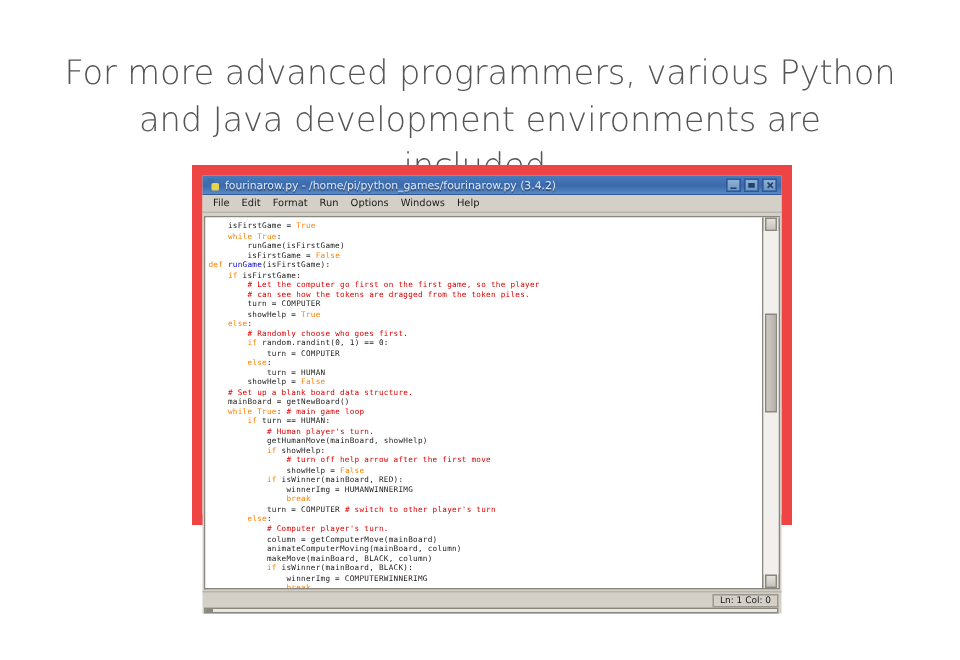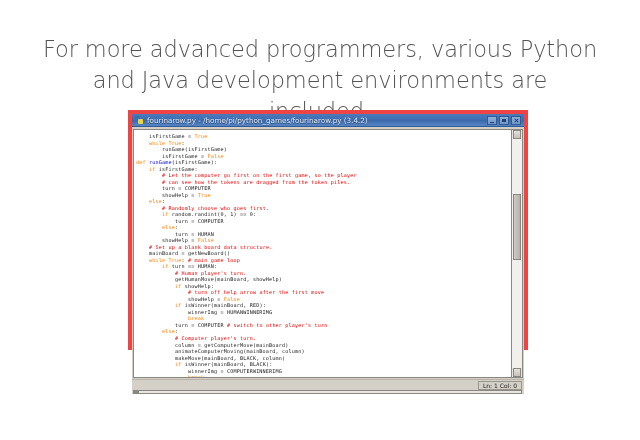--- a/index.html
+++ b/index.html
@@ -35,21 +35,21 @@
   }
 
   
   #idle-window {
     position: absolute;
     left: 128px;
     top: 110px;
     width: 400px;
     height: 240px;
     background: #e5e5e5;
-    border: 4px solid #ef4444;
+    border: 7px solid #ef4444;
     box-sizing: border-box;
     box-shadow: 0 0 0 1px rgba(255,255,255,0.2) inset;
   }
 
   
   #titlebar {
     position: relative;
     height: 13px;
     background: linear-gradient(to bottom, #4a7bbd 0%, #3f6eb0 45%, #3b69ab 55%, #5786c4 100%);
     border-bottom: 1px solid #2f5a96;
@@ -263,20 +263,29 @@
         <span class="wb max">
             <i></i>
           </span>
         <span class="wb close">
             <i class="a"></i>
             <i class="b"></i>
           </span>
       </span>
     </div>
 
+    <div id="menubar">
+        <span class="mi">File</span>
+        <span class="mi">Edit</span>
+        <span class="mi">Format</span>
+        <span class="mi">Run</span>
+        <span class="mi">Options</span>
+        <span class="mi">Windows</span>
+        <span class="mi">Help</span>
+      </div>
 
     <div id="editor-wrap">
       <div id="editor-frame">
         <div id="code-area">
             <div class="code-line"><span class="df">    isFirstGame = </span><span class="kw">True</span></div>
             <div class="code-line"><span class="df"></span></div>
             <div class="code-line"><span class="df">    </span><span class="kw">while</span><span class="df"> </span><span class="kw">True</span><span class="df">:</span></div>
             <div class="code-line"><span class="df">        runGame(isFirstGame)</span></div>
             <div class="code-line"><span class="df">        isFirstGame = </span><span class="kw">False</span></div>
             <div class="code-line"><span class="df"></span></div>

